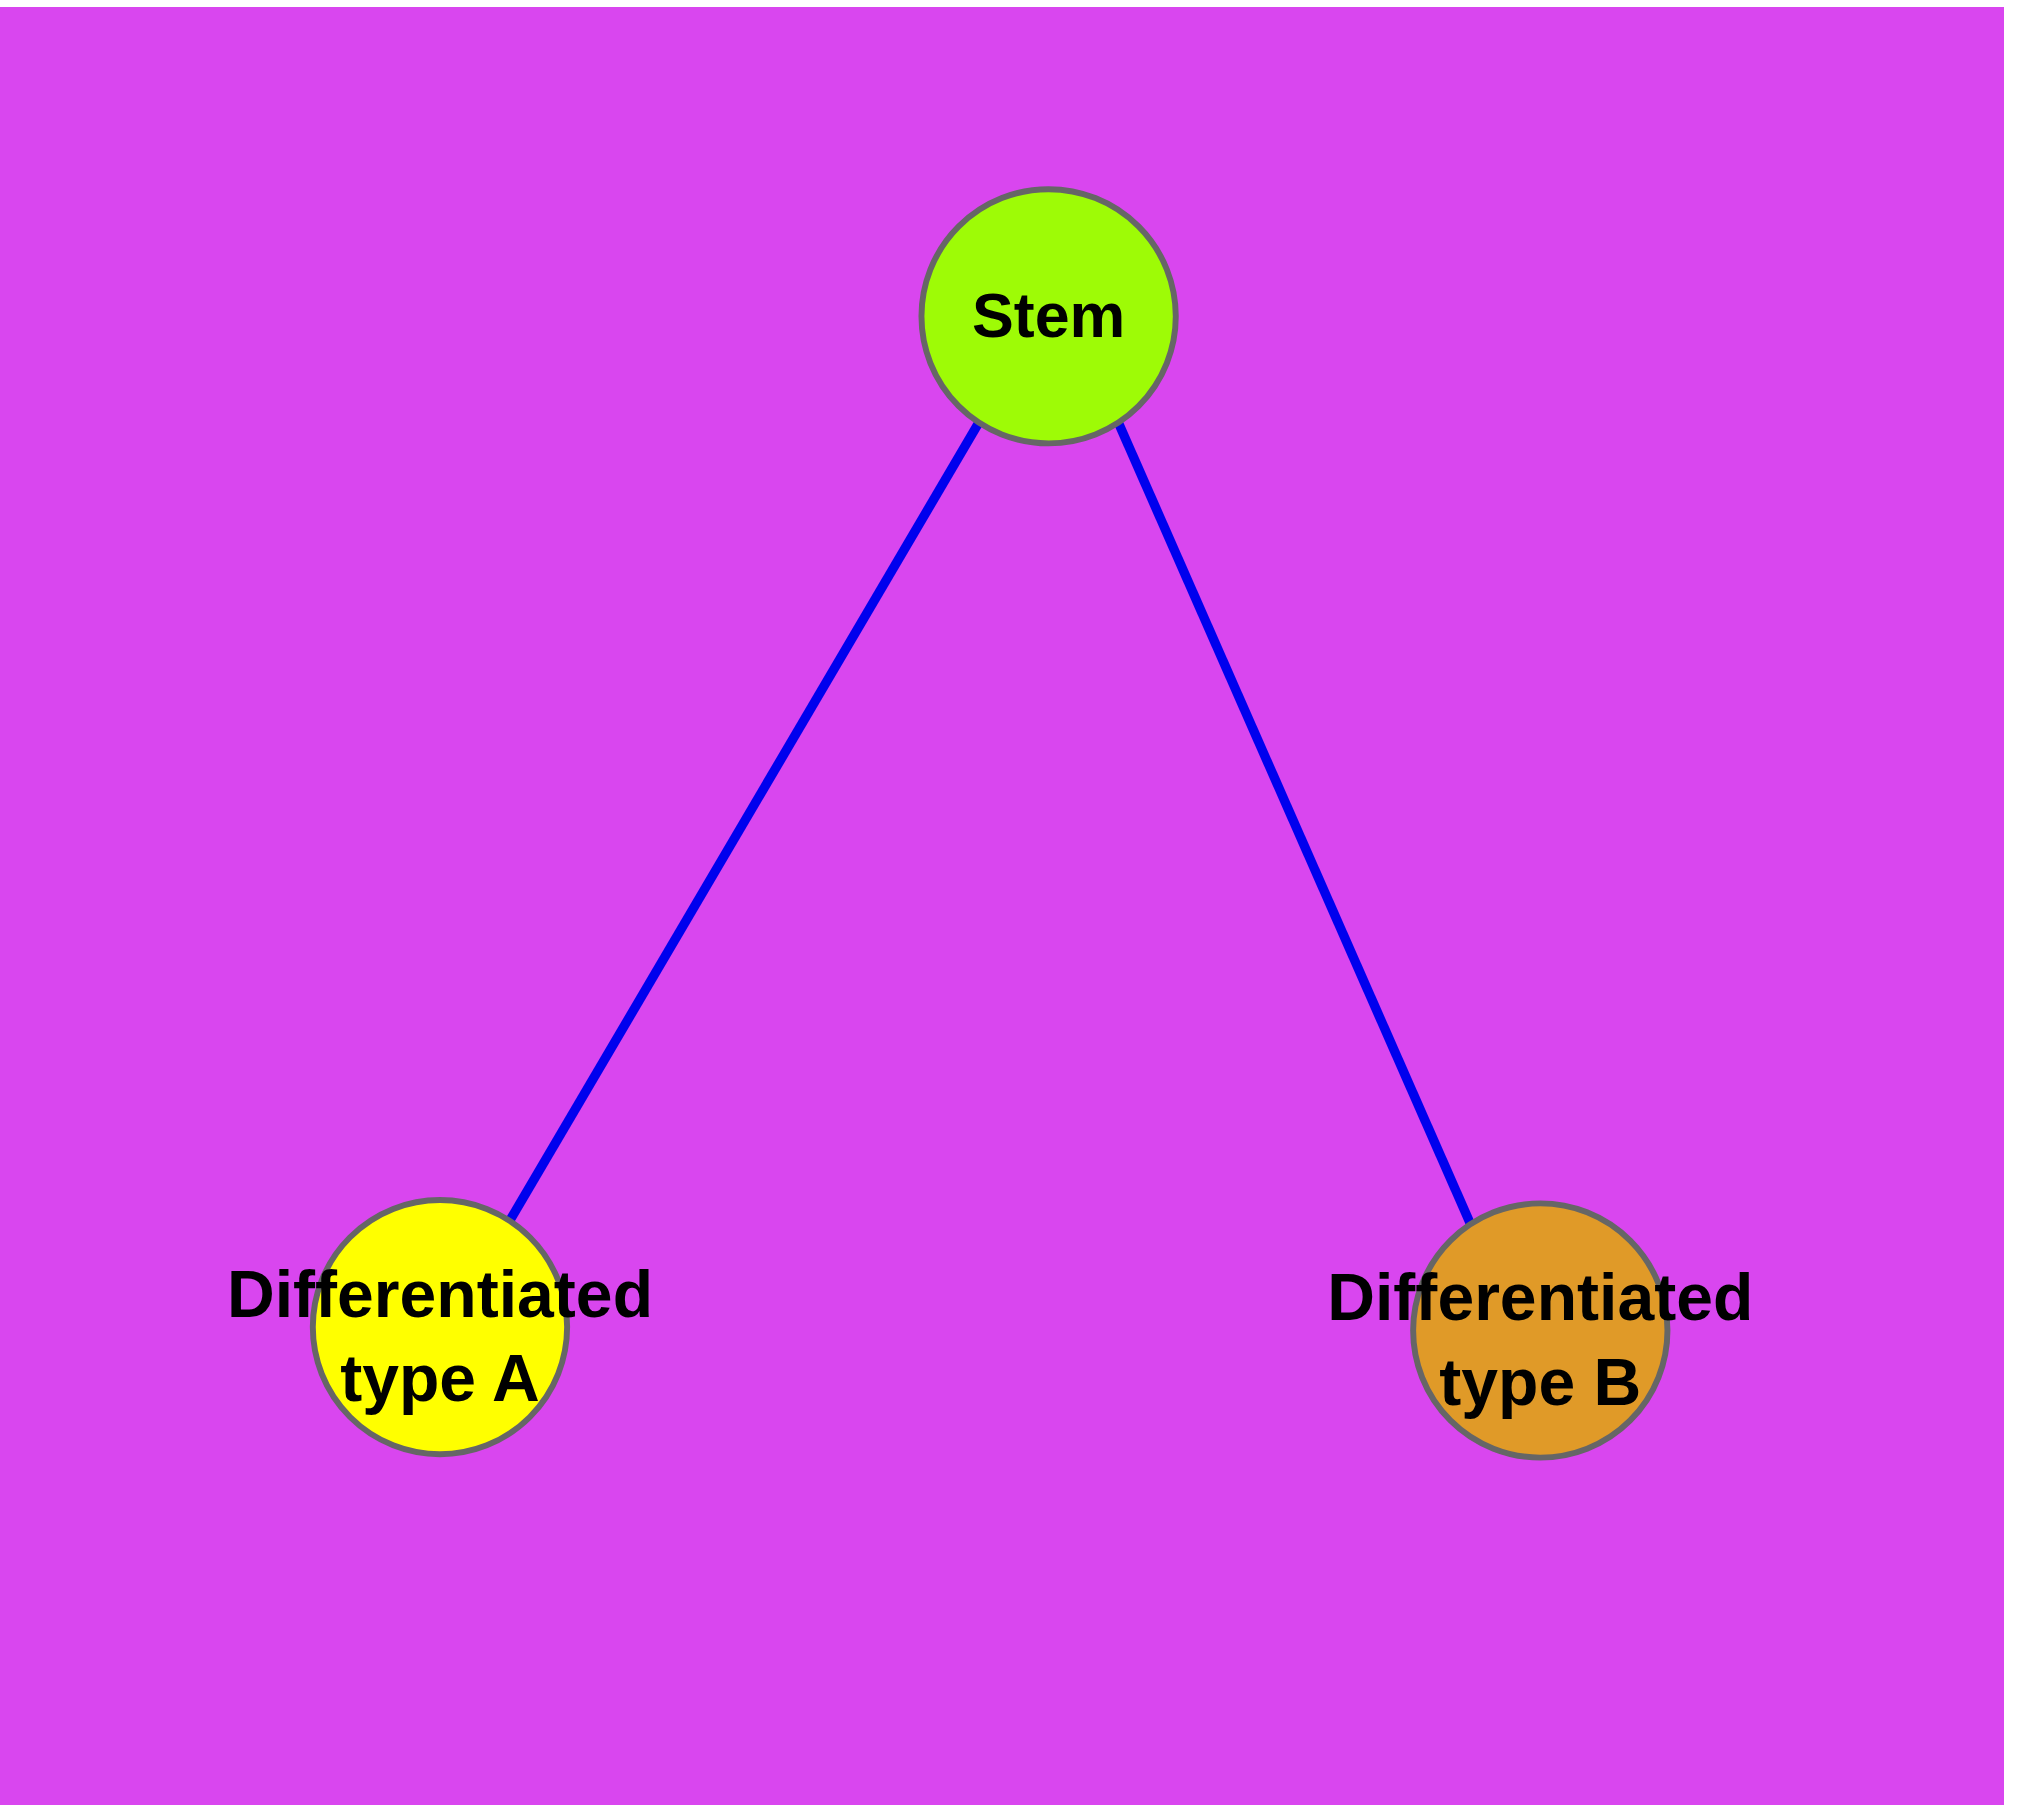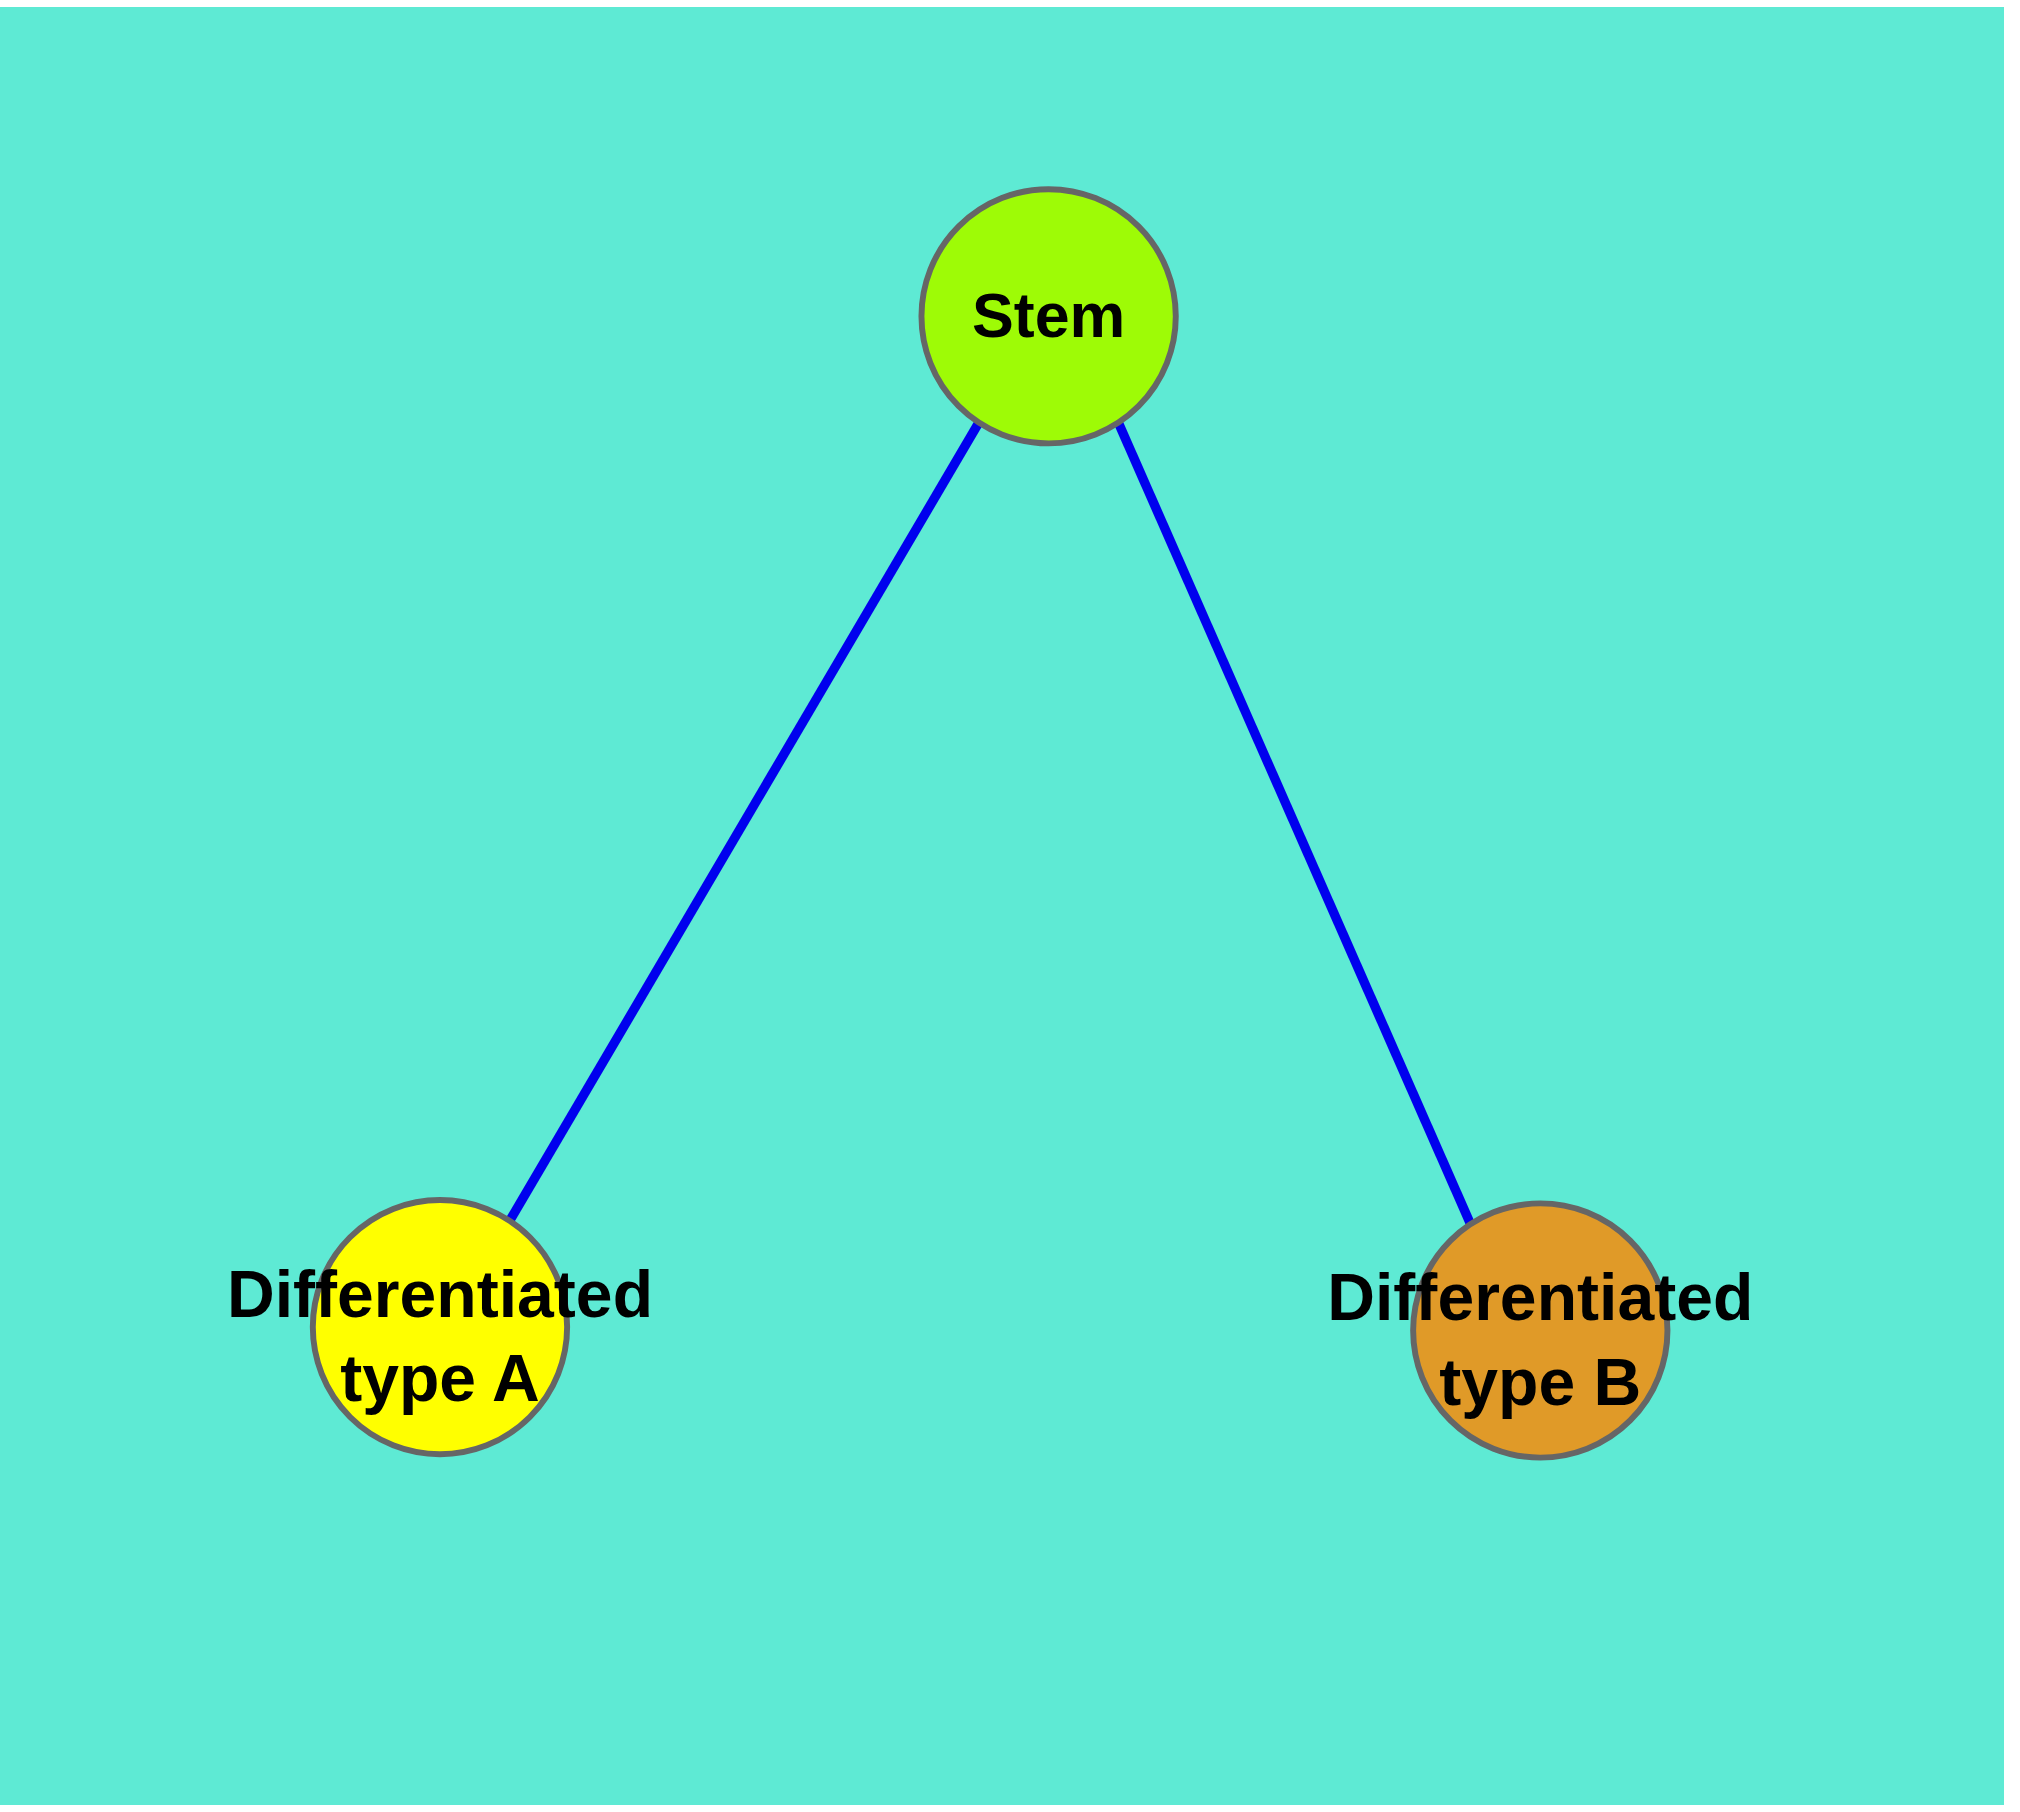--- a/index.html
+++ b/index.html
@@ -14,21 +14,21 @@
     background: #ffffff;
     overflow: hidden;
     font-family: "Liberation Sans", sans-serif;
   }
   #plot-area {
     position: absolute;
     left: 0;
     top: 6.8px;
     width: 2004px;
     height: 1798px;
-    background: #5eead4;
+    background: #d946ef;
   }
   #graph-svg {
     position: absolute;
     left: 0;
     top: 0;
     width: 100%;
     height: 100%;
     display: block;
   }
   .edge-line {

